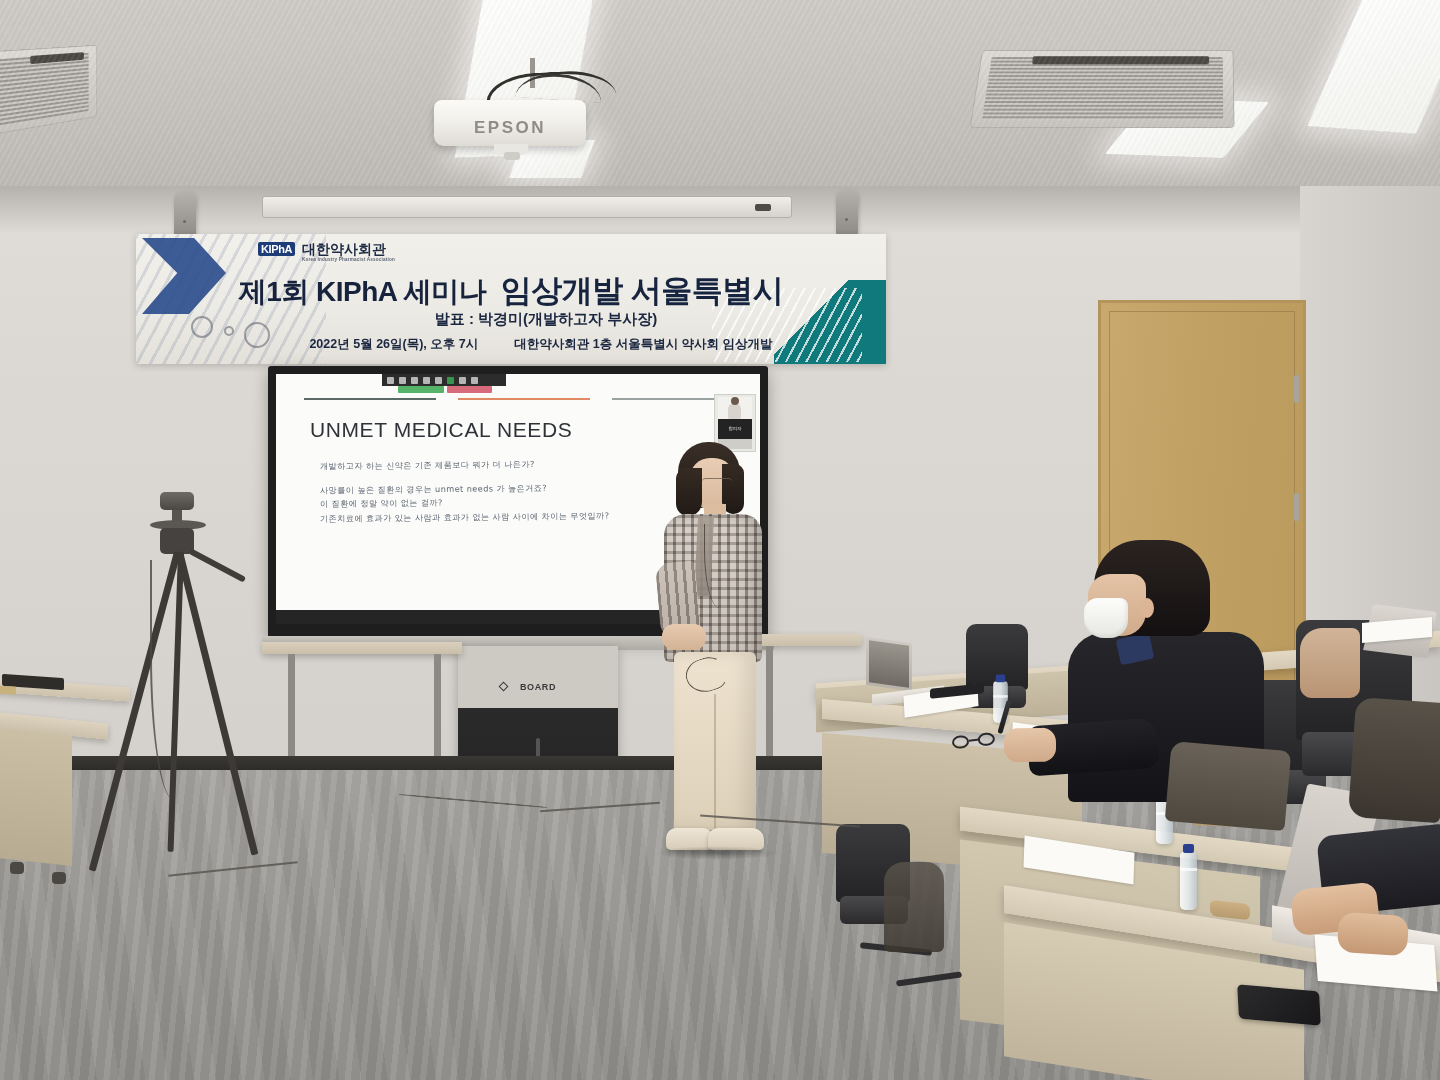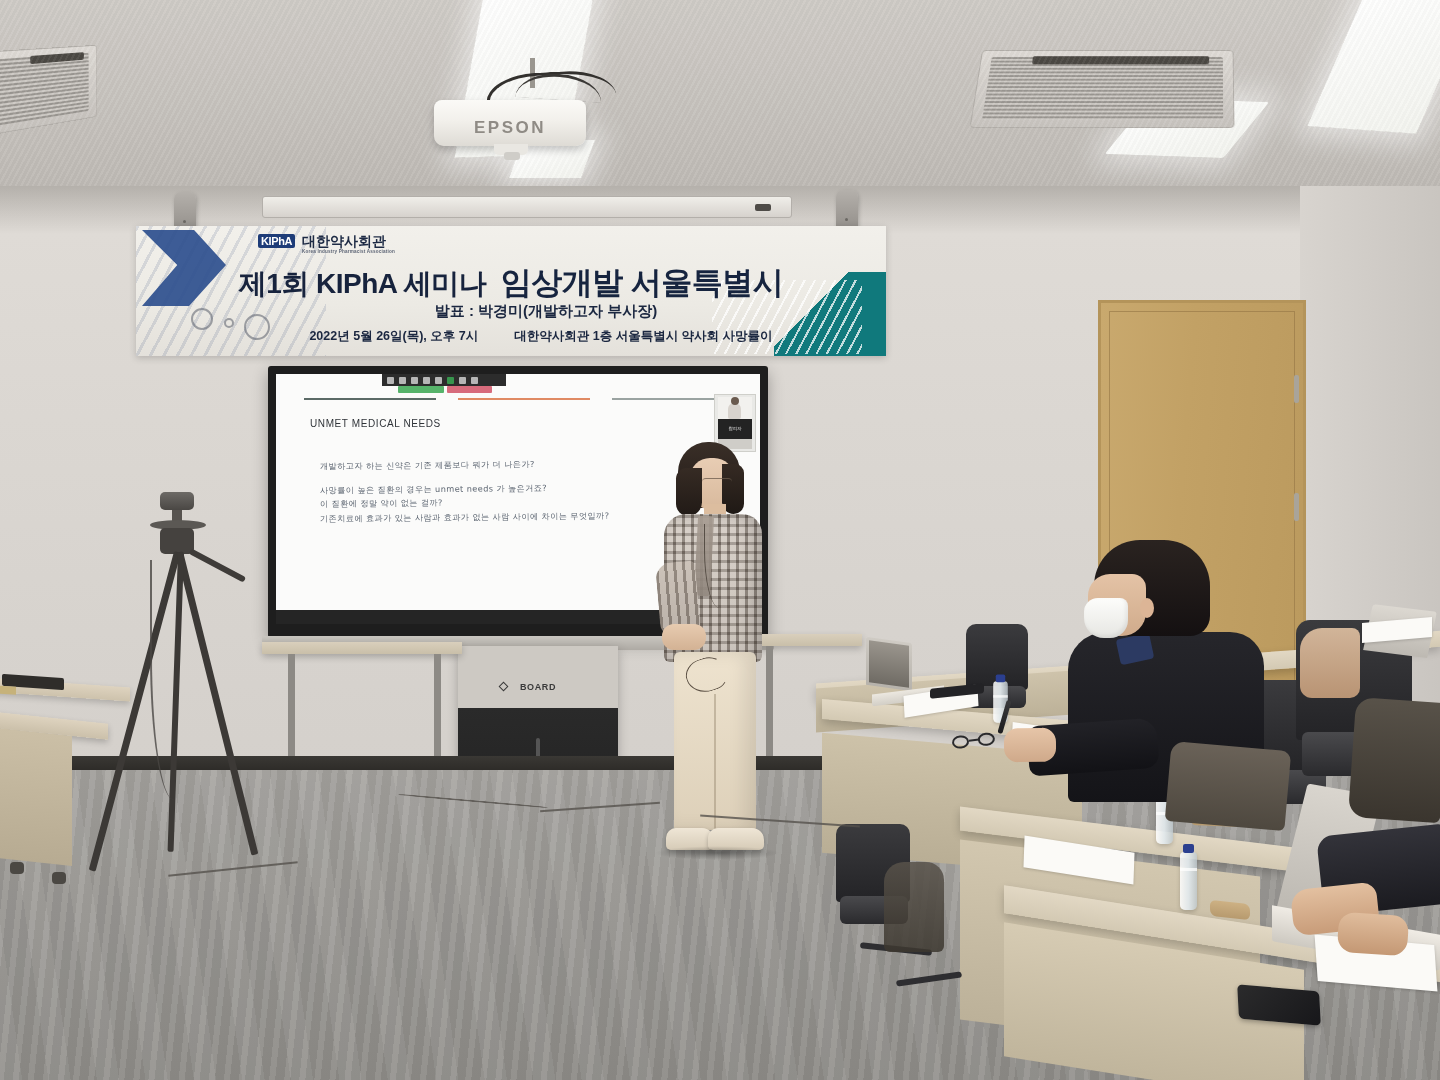--- a/index.html
+++ b/index.html
@@ -72,21 +72,21 @@
     background:linear-gradient(#f0eee9,#d6d2cd); border:1px solid #b3afaa; border-radius:3px; }
   .blind .knob{ position:absolute; right:20px; top:7px; width:16px; height:7px; background:#4e4b47; border-radius:2px;}
   .spk{ position:absolute; width:22px; height:46px; background:linear-gradient(#b4b0ab,#8e8a85);
     border-radius:7px 7px 4px 4px; box-shadow:1px 2px 4px rgba(0,0,0,.2); }
   .spk:after{ content:""; position:absolute; left:9px; top:28px; width:3px; height:3px; background:#6b6863; border-radius:50%;}
   .spk1{ left:174px; top:192px; }
   .spk2{ left:836px; top:190px; }
 
   
   .banner{
-    position:absolute; left:136px; top:226px; width:750px; height:130px;
+    position:absolute; left:136px; top:234px; width:750px; height:130px;
     background:linear-gradient(#f2f0eb 0%, #eceae4 60%, #e4e1db 100%);
     box-shadow:0 2px 7px rgba(0,0,0,.18);
     overflow:hidden;
   }
   .banner .stripe-l{
     position:absolute; left:0; top:0; width:190px; height:100%;
     background:repeating-linear-gradient(118deg, rgba(30,55,110,.13) 0 3px, rgba(0,0,0,0) 3px 12px);
   }
   .banner .chev{
     position:absolute; left:6px; top:4px; width:84px; height:76px;
@@ -142,21 +142,21 @@
   .tb .ic{ width:7px; height:7px; background:#cfcfcf; border-radius:1px; opacity:.85; }
   .tb .ic.green{ background:#3aa853;}
   .tb-row2{ position:absolute; left:122px; top:12px; width:94px; height:7px; display:flex; gap:3px;}
   .tb-row2 .g{ flex:1; background:#56b36a; border-radius:1px;}
   .tb-row2 .r{ flex:1; background:#d76b7c; border-radius:1px;}
   .rules{ position:absolute; left:28px; right:16px; top:24px; height:3px; display:flex; gap:22px;}
   .rules span{ height:2px; background:#5b6a66; flex:1;}
   .rules span.orange{ background:#e08a63; }
   .rules span.grey{ background:#9aa3a1; }
   .slide-title{
-    position:absolute; left:34px; top:44px; font-size:10px; letter-spacing:.6px;
+    position:absolute; left:34px; top:44px; font-size:21px; letter-spacing:.6px;
     color:#2f3338; font-weight:400; font-family:"Liberation Sans", sans-serif;text-align:right;
   }
   .hand{
     position:absolute; left:44px; font-size:8.2px; color:#5b6470; letter-spacing:.4px;
     font-family:"DejaVu Sans", sans-serif; white-space:nowrap; transform:rotate(-.6deg);
   }
   .hand.h1{ top:86px; }
   .hand.h2{ top:110px; }
   .hand.h3{ top:124px; }
   .hand.h4{ top:138px; }
@@ -478,21 +478,21 @@
       </span>
     </div>
 
     <div class="bn-title">
       <span class="t1">제1회 KIPhA 세미나</span>
       <span class="t2">임상개발 서울특별시</span>
     </div>
     <div class="bn-sub">발표 : 박경미(개발하고자 부사장)</div>
     <div class="bn-foot">
       <span>2022년 5월 26일(목), 오후 7시</span>
-      <span>대한약사회관 1층 서울특별시 약사회 사망률이</span>
+      <span>대한약사회관 1층 서울특별시 약사회 임상개발</span>
     </div>
   </div>
 
   <div class="display-frame">
     <div class="display">
       <div class="tb">
         <span class="ic"></span>
         <span class="ic"></span>
         <span class="ic"></span>
         <span class="ic"></span>

